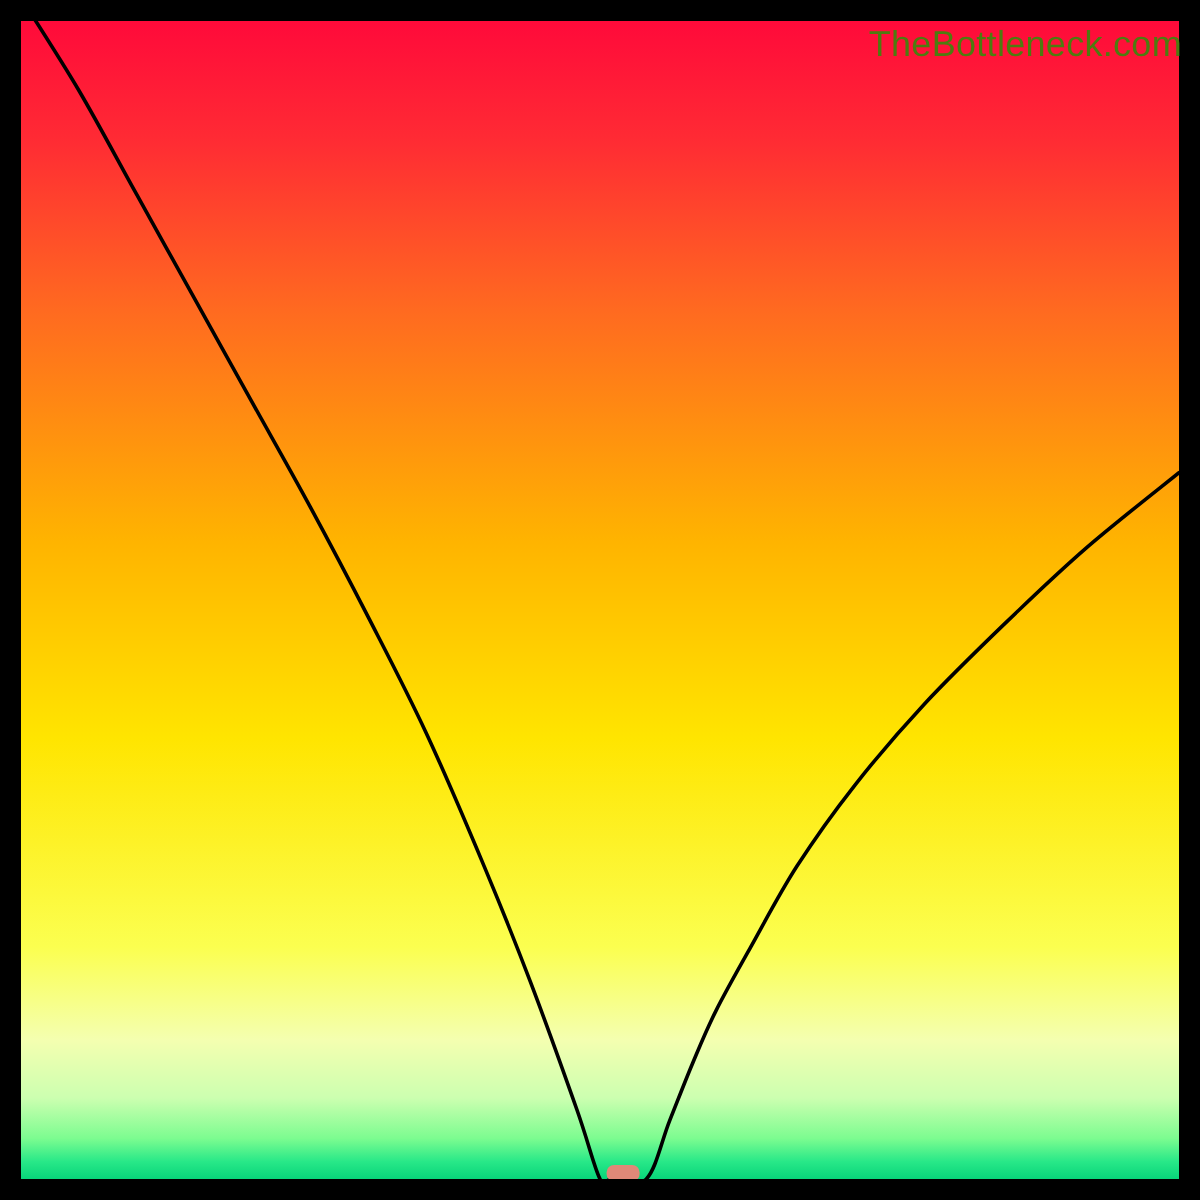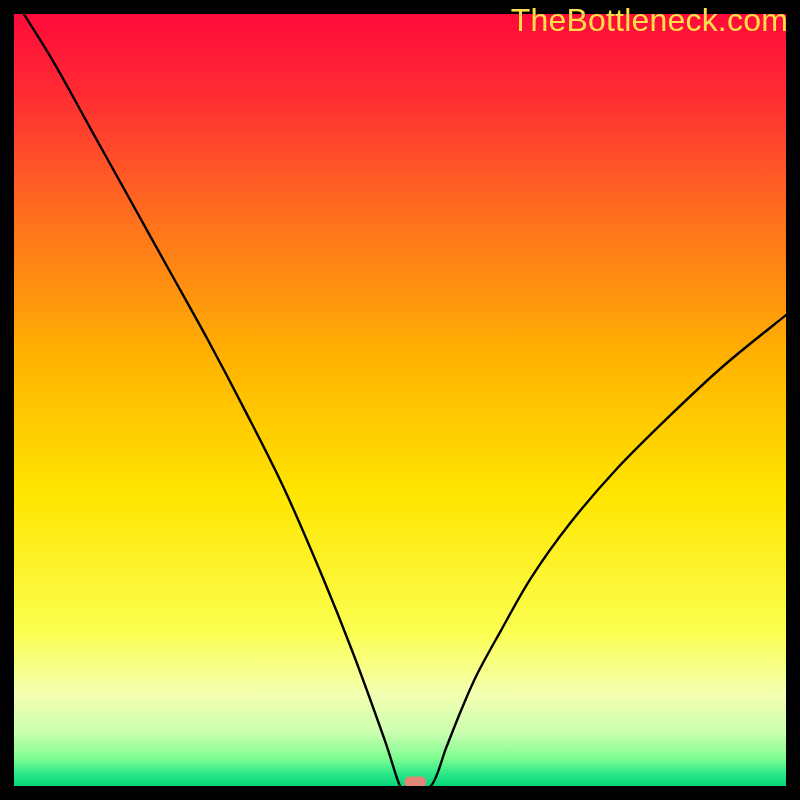--- a/index.html
+++ b/index.html
@@ -24,24 +24,24 @@
     width: 772px;
     height: 772px;
   }
   .plot svg {
     display: block;
     width: 772px;
     height: 772px;
   }
   .watermark {
     position: absolute;
-    top: 2px;
+    top: 16px;
     right: 12px;
-    color: #fde047;
-    font-size: 32px;
+    color: #4d7c0f;
+    font-size: 24px;
     letter-spacing: 0.2px;
     font-weight: 400;
     user-select: none;
   }
 </style>
 </head>
 <body>
 
 <div class="stage">
 

